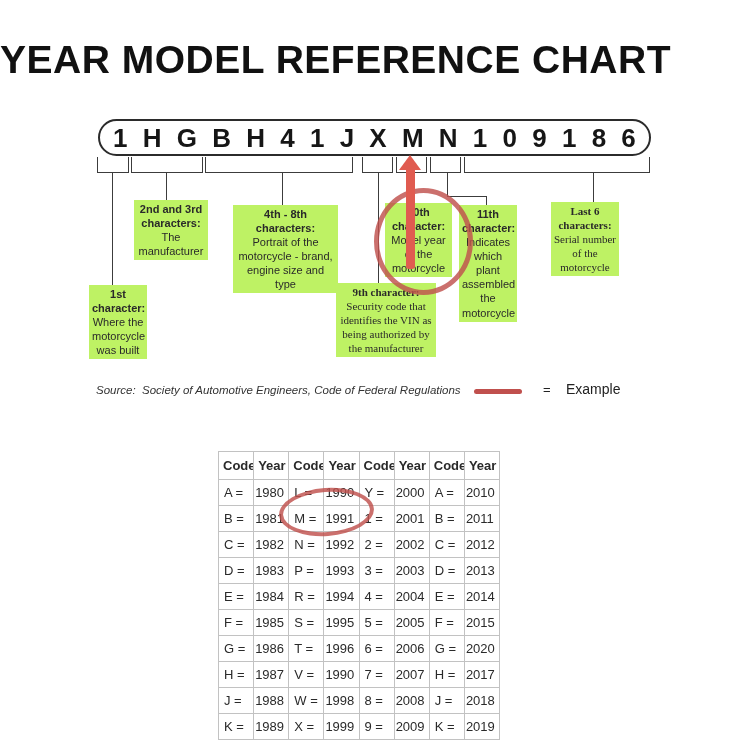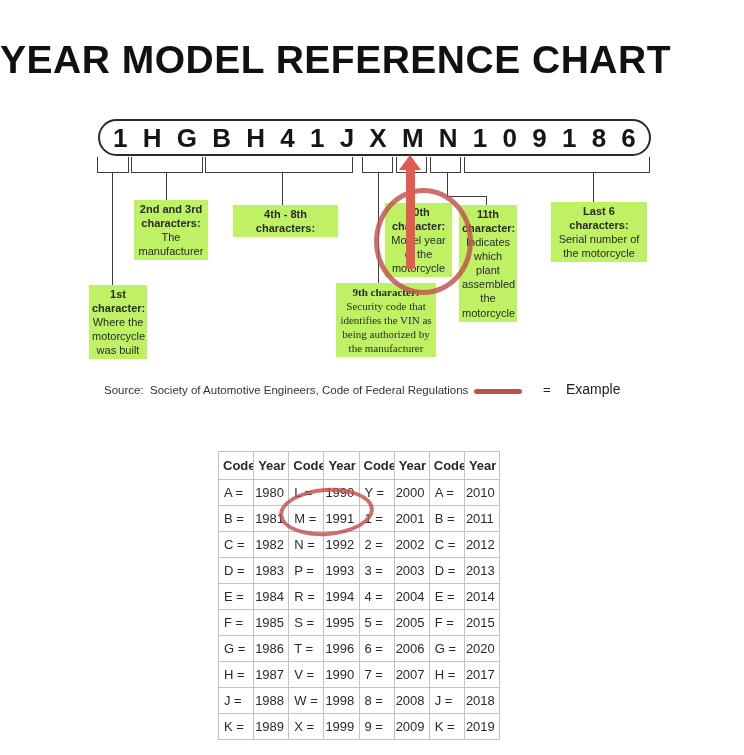--- a/index.html
+++ b/index.html
@@ -34,22 +34,22 @@
   .red-ellipse.thin{border-width:4px;}
 
   
   .arrow-shaft{position:absolute;left:406px;top:168px;width:9px;height:101px;
                background:var(--arrow,#e05b50);border-radius:0 0 3px 3px;z-index:6;}
   .arrow-head{position:absolute;left:399px;top:155px;width:0;height:0;
               border-left:11px solid transparent;border-right:11px solid transparent;
               border-bottom:15px solid var(--arrow,#e05b50);z-index:6;}
 
   
-  .source-text{position:absolute;left:104px;top:384px;font-size:11.5px;color:#333;
-               white-space:pre;}
+  .source-text{position:absolute;left:96px;top:384px;font-size:11.5px;color:#333;
+               white-space:pre;font-style:italic;}
   .legend-line{position:absolute;left:474px;top:389px;width:48px;height:5px;
                border-radius:3px;background:var(--accent,#c0504d);}
   .legend-eq{position:absolute;left:543px;top:382px;font-size:13px;color:#222;}
   .legend-label{position:absolute;left:566px;top:381px;font-size:14px;color:#222;}
 
   
   .year-table-wrap{position:absolute;left:218px;top:451px;z-index:2;}
   table.year-table{border-collapse:collapse;table-layout:fixed;width:282px;
                    font-size:13px;color:#2a2a2a;background:#fff;}
   table.year-table th,table.year-table td{border:1px solid #c2c2c2;overflow:hidden;
@@ -109,38 +109,39 @@
     <div>Where the motorcycle was built</div>
   </div>
 
   <div class="callout" style="left:134px;top:200px;width:74px;">
     <div class="hd">2nd and 3rd characters:</div>
     <div>The manufacturer</div>
   </div>
 
   <div class="callout" style="left:233px;top:205px;width:105px;text-align:center;">
     <div class="hd">4th - 8th characters:</div>
+    <div>Portrait of the motorcycle - brand, engine size and type</div>
   </div>
 
   <div class="callout" style="left:336px;top:283px;width:100px;font-family:Liberation Serif, serif;">
     <div class="hd">9th character:</div>
     <div>Security code that identifies the VIN as being authorized by the manufacturer</div>
   </div>
 
   <div class="callout" style="left:385px;top:203px;width:67px;">
     <div class="hd">10th character:</div>
     <div>Model year of the motorcycle</div>
   </div>
 
   <div class="callout" style="left:459px;top:205px;width:58px;">
     <div class="hd">11th character:</div>
     <div>Indicates which plant assembled the motorcycle</div>
   </div>
 
-  <div class="callout" style="left:551px;top:202px;width:96px;">
+  <div class="callout" style="left:551px;top:202px;width:68px;font-family:Liberation Serif, serif;">
     <div class="hd">Last 6 characters:</div>
     <div>Serial number of the motorcycle</div>
   </div>
 
   <div class="red-ellipse" style="left:374px;top:188px;width:89px;height:97px;"></div>
   <div class="arrow-shaft"></div>
   <div class="arrow-head"></div>
 
   <div class="source-text">Source:  Society of Automotive Engineers, Code of Federal Regulations</div>
   <div class="legend-line"></div>

